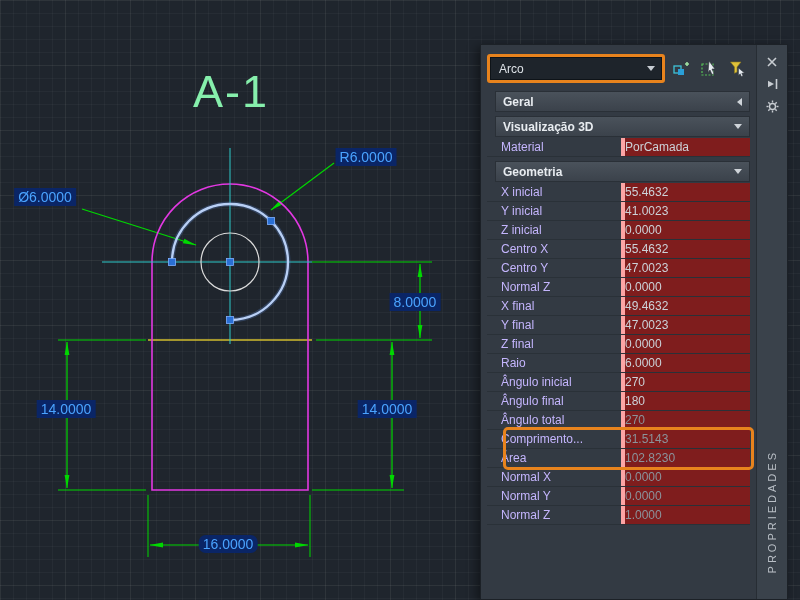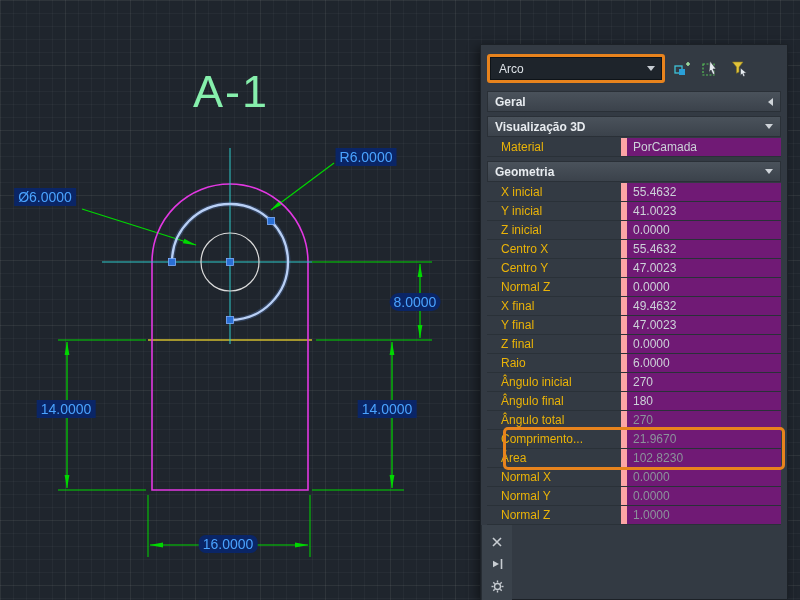--- a/index.html
+++ b/index.html
@@ -23,45 +23,45 @@
   .dim-label{
     position:absolute;transform:translate(-50%,-50%);
     background:#0a2566;color:#4aa3ff;font-size:14px;
     padding:1px 4px;white-space:nowrap;line-height:16px;
   }
   
   .palette{
     position:absolute;top:44px;right:12px;bottom:0;width:306px;
     display:flex;background:#333a43;border:1px solid #1c2127;
     box-shadow:-3px 3px 10px rgba(0,0,0,.45);
-    font-size:12px;color:#d2d7dc;flex-direction:column;
+    font-size:12px;color:#d2d7dc;
   }
   .palette-content{flex:1;padding:9px 4px 0 4px;min-width:0;}
   .selector-row{display:flex;align-items:center;margin:0 2px 8px 2px;}
   .combo-highlight{border:3px solid #e8831d;border-radius:3px;flex:0 0 auto;}
   .combo{
     width:162px;height:21px;background:#1e242b;border:1px solid #0e1318;
     display:flex;align-items:center;padding-left:8px;color:#dde2e7;cursor:default;
   }
   .combo-arrow{margin-left:auto;margin-right:6px;width:0;height:0;
     border-left:4px solid transparent;border-right:4px solid transparent;border-top:5px solid #c7ccd2;}
   .tool-btn{width:23px;height:21px;margin-left:4px;display:flex;align-items:center;justify-content:center;
     border:1px solid transparent;border-radius:2px;cursor:pointer;}
   .section-header{
-    height:19px;margin:4px 2px 1px 2px;display:flex;align-items:center;
+    height:19px;margin:4px 2px 1px 10px;display:flex;align-items:center;
     background:linear-gradient(#4a525b,#3b424b);border:1px solid #2a3037;
     color:#e8ecf0;font-weight:bold;padding:0 7px;cursor:pointer;gap:36px;
   }
   .section-header .sp{flex:1;}
   .chev-down{width:0;height:0;border-left:4px solid transparent;border-right:4px solid transparent;border-top:5px solid #cfd4d9;}
   .chev-left{width:0;height:0;border-top:4px solid transparent;border-bottom:4px solid transparent;border-right:5px solid #cfd4d9;}
   .prop-row{display:flex;height:18px;line-height:18px;margin:0 2px;border-bottom:1px solid #2a3138;}
-  .prop-label{width:120px;flex:0 0 120px;padding-left:14px;background:#333a43;color:#eab308;
+  .prop-label{width:120px;flex:0 0 120px;padding-left:14px;background:#333a43;color:#c4b5fd;
     overflow:hidden;white-space:nowrap;text-overflow:ellipsis;}
-  .prop-value{flex:1;padding-left:6px;background:#701a75;color:#ccd2d8;border-left:6px solid #fca5a5;
+  .prop-value{flex:1;background:#7f1d1d;color:#ccd2d8;border-left:4px solid #fca5a5;
     overflow:hidden;white-space:nowrap;cursor:text;}
   .prop-row.ro .prop-value{color:#8b939b;cursor:default;}
   .hl-rows{position:relative;}
   .hl-rows::after{content:"";position:absolute;left:18px;right:-2px;top:-3px;bottom:-2px;
     border:3px solid #e8831d;border-radius:5px;pointer-events:none;}
   .palette-titlebar{
     width:30px;background:#3a424b;border-left:1px solid #272d34;
     display:flex;flex-direction:column;align-items:center;padding:6px 0 26px 0;
   }
   .tb-icon{width:18px;height:18px;margin:2px 0;display:flex;align-items:center;justify-content:center;cursor:pointer;border-radius:2px;}
@@ -118,21 +118,21 @@
     <rect x="226.5" y="316.5" width="7" height="7"></rect>
     <rect x="168.5" y="258.5" width="7" height="7"></rect>
     <rect x="267.5" y="217.5" width="7" height="7"></rect>
     <rect x="226.5" y="258.5" width="7" height="7"></rect>
   </g>
 </svg>
 
 <div class="drawing-title">A-1</div>
 <div class="dim-label" style="left:45px;top:197px;">Ø6.0000</div>
 <div class="dim-label" style="left:366px;top:157px;">R6.0000</div>
-<div class="dim-label" style="left:415px;top:302px;border-radius:9px;">8.0000</div>
+<div class="dim-label" style="left:415px;top:302px;">8.0000</div>
 <div class="dim-label" style="left:66px;top:409px;">14.0000</div>
 <div class="dim-label" style="left:387px;top:409px;">14.0000</div>
 <div class="dim-label" style="left:228px;top:544px;border-radius:7px;">16.0000</div>
 
 <div class="palette">
   <div class="palette-content">
 
     <div class="selector-row">
       <div class="combo-highlight">
         <div class="combo">
@@ -233,21 +233,21 @@
       <div class="prop-value">180</div>
     </div>
     <div class="prop-row ro">
       <div class="prop-label">Ângulo total</div>
       <div class="prop-value">270</div>
     </div>
 
     <div class="hl-rows">
       <div class="prop-row ro">
         <div class="prop-label">Comprimento...</div>
-        <div class="prop-value">21.9670</div>
+        <div class="prop-value">31.5143</div>
       </div>
       <div class="prop-row ro">
         <div class="prop-label">Área</div>
         <div class="prop-value">102.8230</div>
       </div>
     </div>
 
     <div class="prop-row ro">
       <div class="prop-label">Normal X</div>
       <div class="prop-value">0.0000</div>

